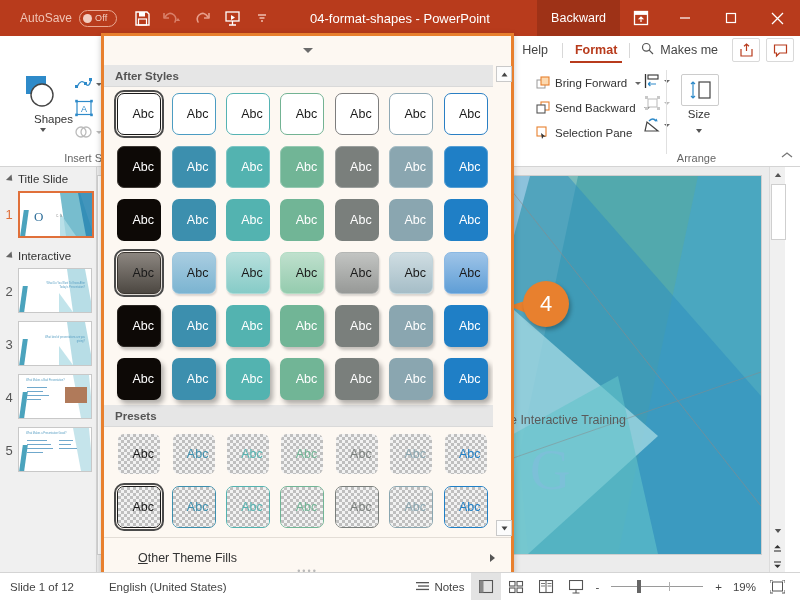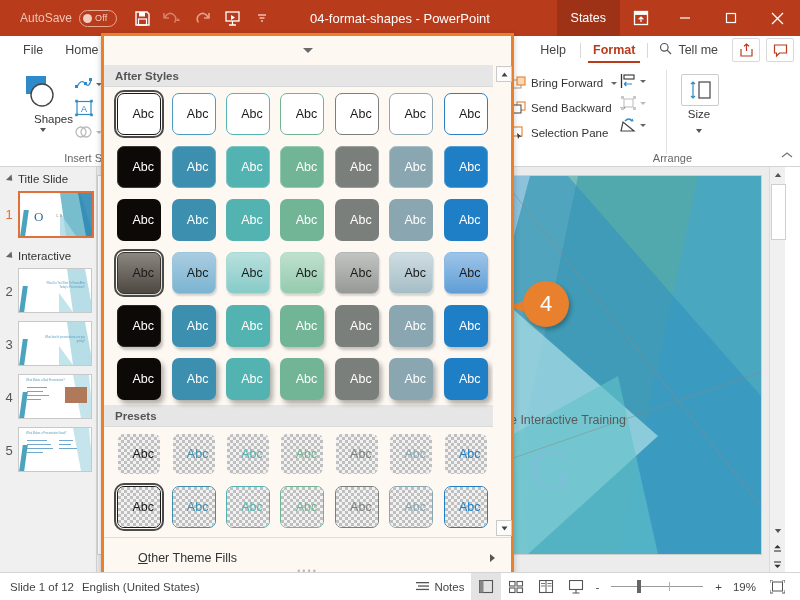--- a/index.html
+++ b/index.html
@@ -64,21 +64,21 @@
   
   #grp-shapes{left:0;width:104px;}
   .shapes-big{position:absolute;left:13px;top:8px;width:60px;text-align:right;}
   .shapes-icon{position:relative;width:46px;height:40px;margin:0 auto;}
   .shapes-lbl{font-size:11.5px;color:#333;margin-top:1px;}
   .caret-sm{width:0;height:0;border-left:3.5px solid transparent;border-right:3.5px solid transparent;border-top:4px solid #555;margin:3px auto 0;}
   .mini-col{position:absolute;left:74px;top:8px;width:30px;}
   .mini{height:24px;display:flex;align-items:center;}
 
   
-  #grp-arrange{left:508px;width:156px;}
+  #grp-arrange{left:532px;width:156px;}
   .arr-row{position:absolute;left:4px;height:22px;display:flex;align-items:center;font-size:11.5px;color:#333;gap:4px;}
   .arr-icons{position:absolute;left:112px;top:6px;}
   .arr-ic{height:22px;display:flex;align-items:center;gap:3px;}
   .caret-xs{width:0;height:0;border-left:3px solid transparent;border-right:3px solid transparent;border-top:3.5px solid #666;}
   .caret-xs.dis{border-top-color:#bbb;}
 
   
   #grp-size{left:668px;width:62px;}
   .size-box{
     position:absolute;left:13px;top:10px;width:36px;height:30px;
@@ -177,21 +177,21 @@
   .g-foot .lbl{margin-left:34px;font-size:12.5px;color:#333;}
   .g-foot .lbl u{text-decoration:underline;}
   .g-foot .arrow{position:absolute;right:16px;width:0;height:0;border-top:4px solid transparent;border-bottom:4px solid transparent;border-left:5px solid #555;}
   .g-grip{position:absolute;left:50%;transform:translateX(-50%);bottom:2px;color:#b9b9b9;font-size:9px;letter-spacing:2px;}
 
   
   #statusbar{
     position:absolute;left:0;bottom:0;width:800px;height:27px;background:#fff;
     border-top:1px solid #d4d4d4;display:flex;align-items:center;font-size:11.5px;color:#444;
   }
-  .sb-l{display:flex;align-items:center;gap:8px;padding-left:10px;}
+  .sb-l{display:flex;align-items:center;gap:35px;padding-left:10px;}
   .sb-r{position:absolute;right:8px;display:flex;align-items:center;gap:0;}
   .sb-item{display:flex;align-items:center;gap:5px;padding:0 7px;height:27px;}
   .viewbtn{width:30px;height:27px;display:flex;align-items:center;justify-content:center;}
   .viewbtn.active{background:#e3e3e3;}
   .zoomtrack{width:92px;height:1px;background:#9a9a9a;position:relative;margin:0 8px;}
   .zoomknob{position:absolute;left:26px;top:-6px;width:4px;height:13px;background:#666;}
   .zoomtick{position:absolute;left:58px;top:-4px;width:1px;height:9px;background:#b0b0b0;}
   .zl{min-width:30px;text-align:right;}
 </style>
 </head>
@@ -237,21 +237,21 @@
     <span class="qbtn">
       <svg width="14" height="14" viewBox="0 0 14 14">
           <path d="M3 4h8M4.5 7h5M6 10h2" stroke="#f0bfae" stroke-width="1.3"></path>
         </svg>
     </span>
   </div>
 
   <div class="tb doc-title">04-format-shapes  -  PowerPoint</div>
 
   <div class="tb rightgrp">
-    <span class="tabchip">States</span>
+    <span class="tabchip">Backward</span>
     <span class="ribdisp">
       <svg width="16" height="16" viewBox="0 0 16 16">
           <rect x="1.5" y="1.5" width="13" height="13" fill="none" stroke="#fff" stroke-width="1.3"></rect>
           <rect x="1.5" y="1.5" width="13" height="3.4" fill="#fff"></rect>
           <path d="M8 12V7M5.6 9.4L8 7l2.4 2.4" fill="none" stroke="#fff" stroke-width="1.2"></path>
         </svg>
     </span>
     <span class="winbtn">
       <svg width="12" height="12" viewBox="0 0 12 12">
           <path d="M1 6h10" stroke="#fff" stroke-width="1.2"></path>
@@ -264,37 +264,33 @@
     </span>
     <span class="winbtn close">
       <svg width="13" height="13" viewBox="0 0 13 13">
           <path d="M1 1l11 11M12 1L1 12" stroke="#fff" stroke-width="1.3"></path>
         </svg>
     </span>
   </div>
 </div>
 
 <div id="ribbonbar">
-  <div class="rtabs">
-    <span class="rtab">File</span>
-    <span class="rtab">Home</span>
-  </div>
   <div class="rtabs-right">
     <span class="rtab">Help</span>
     <span class="vsep"></span>
     <span class="rtab-fmt">Format</span>
     <span class="vsep"></span>
     <span class="tellme">
       <span>
         <svg width="13" height="13" viewBox="0 0 13 13">
             <circle cx="5.3" cy="5.3" r="3.8" fill="none" stroke="#555" stroke-width="1.2"></circle>
             <path d="M8.2 8.2L12 12" stroke="#555" stroke-width="1.2"></path>
           </svg>
       </span>
-      <span>Tell me</span>
+      <span>Makes me</span>
     </span>
     <span class="iconbtn">
       <svg width="15" height="15" viewBox="0 0 15 15">
           <path d="M2 6v7h11V6" fill="none" stroke="#b83b1c" stroke-width="1.2"></path>
           <path d="M7.5 1v7M5 3.3L7.5 1l2.5 2.3" fill="none" stroke="#b83b1c" stroke-width="1.2"></path>
         </svg>
     </span>
     <span class="iconbtn">
       <svg width="15" height="15" viewBox="0 0 15 15">
           <path d="M1.5 2h12v8h-7l-3 3v-3h-2z" fill="none" stroke="#b83b1c" stroke-width="1.2"></path>

